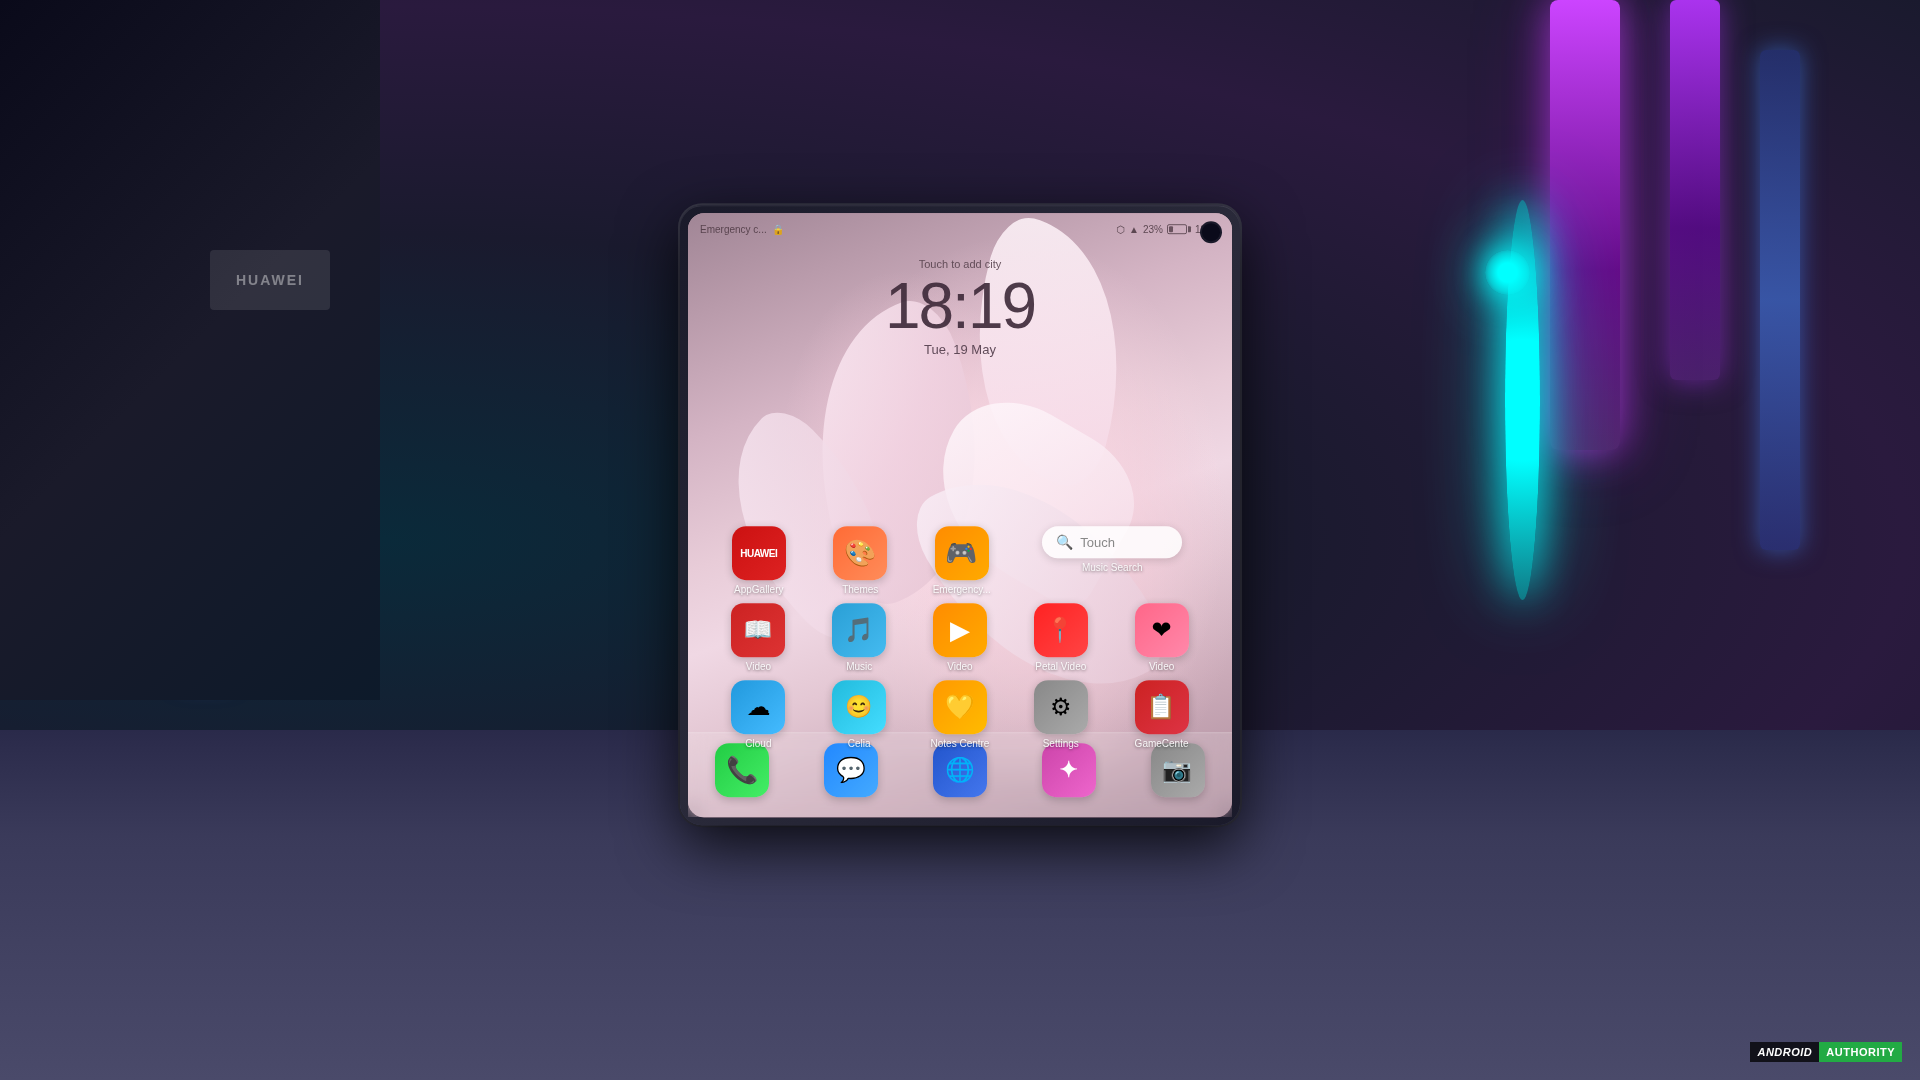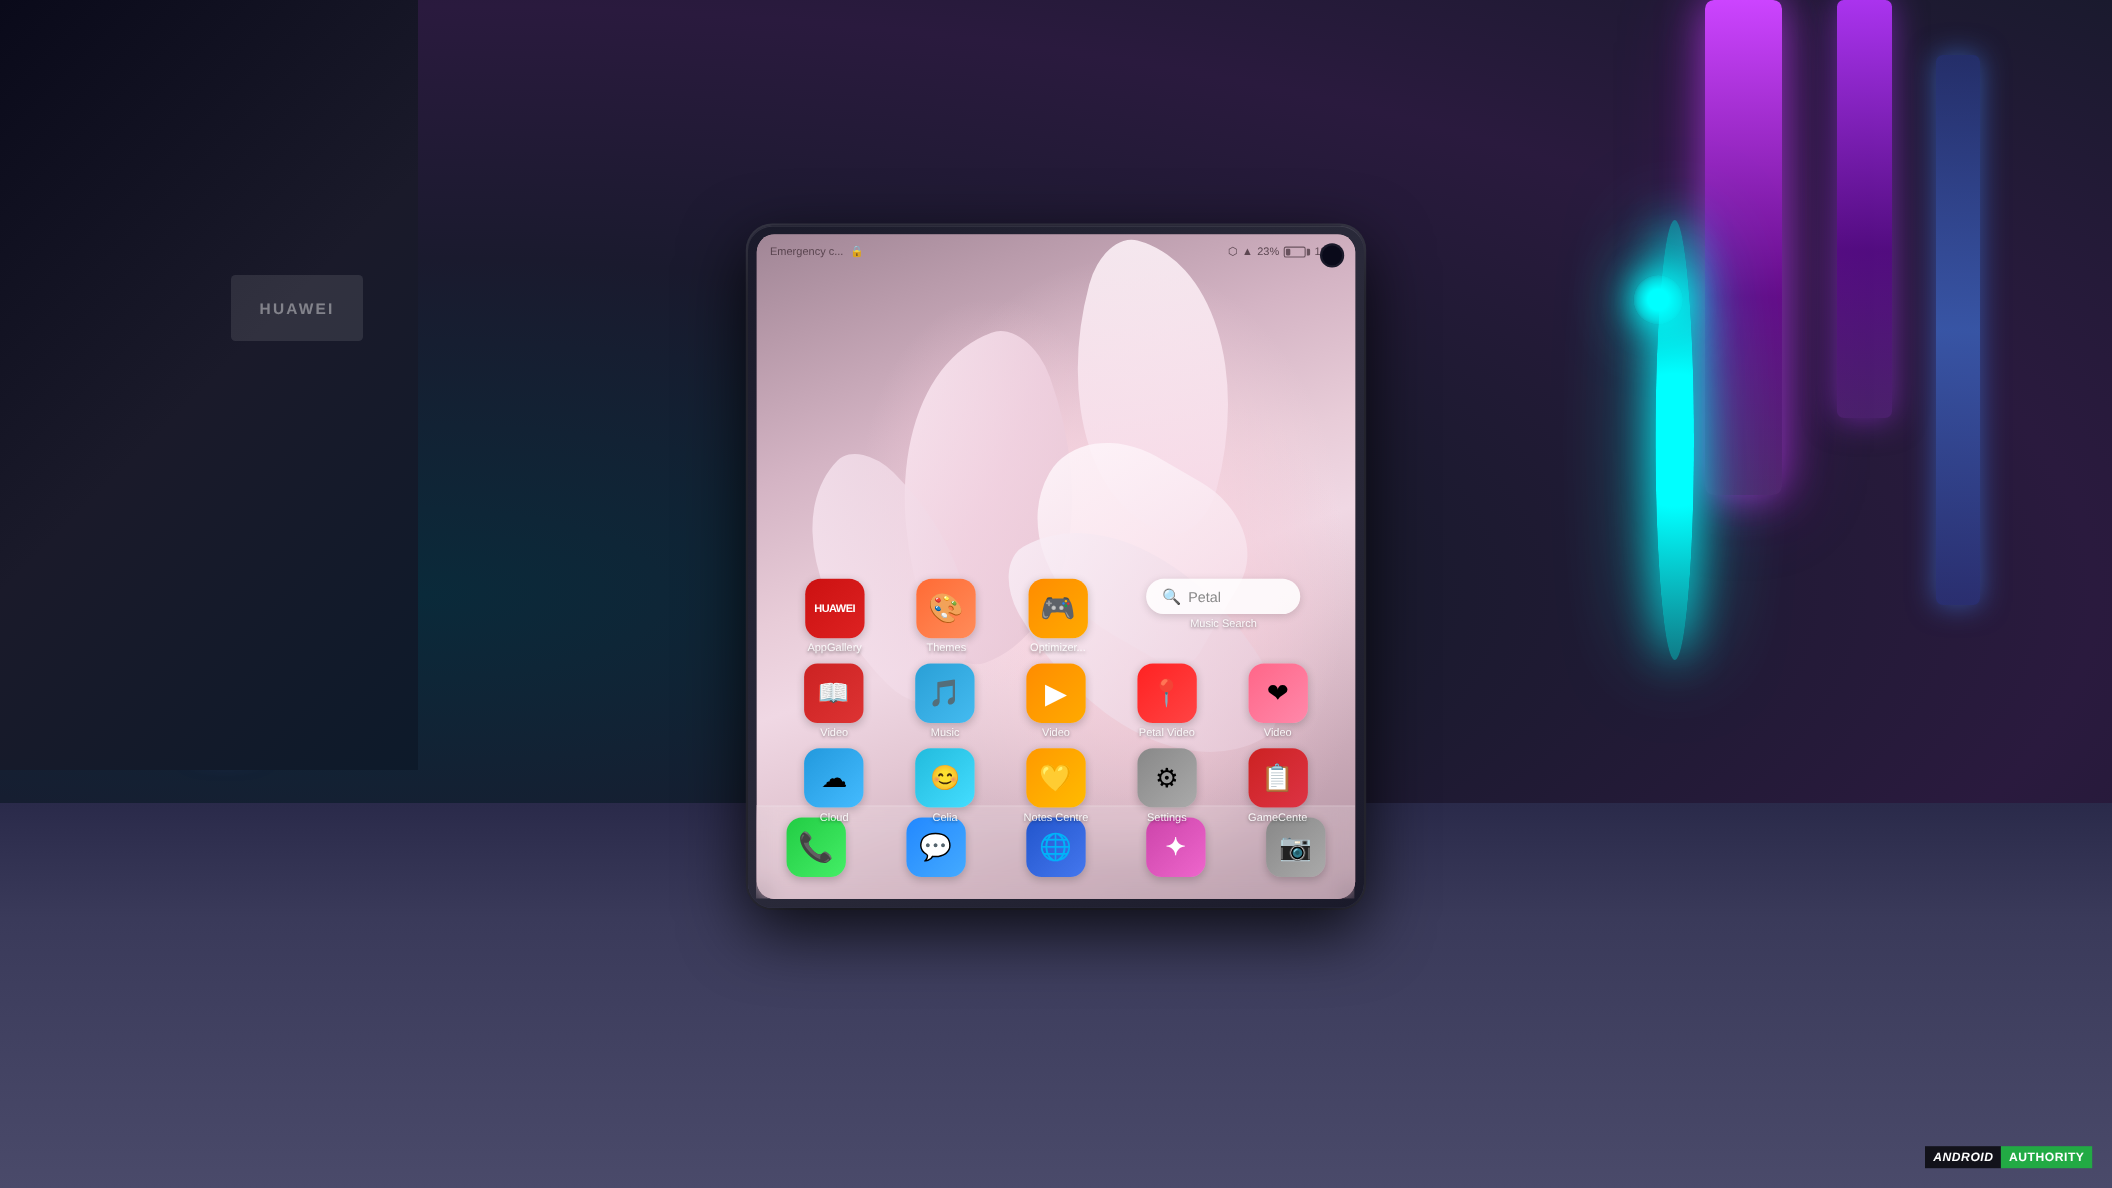--- a/index.html
+++ b/index.html
@@ -604,20 +604,25 @@
             <div class="battery-icon">
               <div class="battery-body">
                 <div class="battery-fill"></div>
               </div>
               <div class="battery-tip"></div>
             </div>
             <span>18:19</span>
           </div>
         </div>
 
+        <div class="clock-area">
+          <div class="clock-city">Touch to add city</div>
+          <div class="clock-time">18:19</div>
+          <div class="clock-date">Tue, 19 May</div>
+        </div>
 
         <div class="page-dots">
           <div class="dot"></div>
           <div class="dot active"></div>
           <div class="dot"></div>
         </div>
 
         <div class="app-grid">
 
           <div class="row1-search">
@@ -626,27 +631,27 @@
                 <span style="font-size:10px;font-weight:bold;color:white;letter-spacing:-0.5px;">HUAWEI</span>
               </div>
               <span class="app-label">AppGallery</span>
             </div>
             <div class="app-item">
               <div class="app-icon icon-themes" style="font-size:26px;">🎨</div>
               <span class="app-label">Themes</span>
             </div>
             <div class="app-item">
               <div class="app-icon icon-gamecenter" style="font-size:26px;">🎮</div>
-              <span class="app-label">Optimizer...</span>
+              <span class="app-label">Emergency...</span>
             </div>
 
             <div class="search-widget">
               <div class="search-bar">
                 <span class="search-icon-circle" style="color:#e86820;font-size:14px;">🔍</span>
-                <span class="search-text">Petal</span>
+                <span class="search-text">Touch</span>
               </div>
               <span class="petal-search-label">Music Search</span>
             </div>
           </div>
 
           <div class="app-row">
             <div class="app-item">
               <div class="app-icon icon-books" style="font-size:24px;">📖</div>
               <span class="app-label">Video</span>
             </div>

